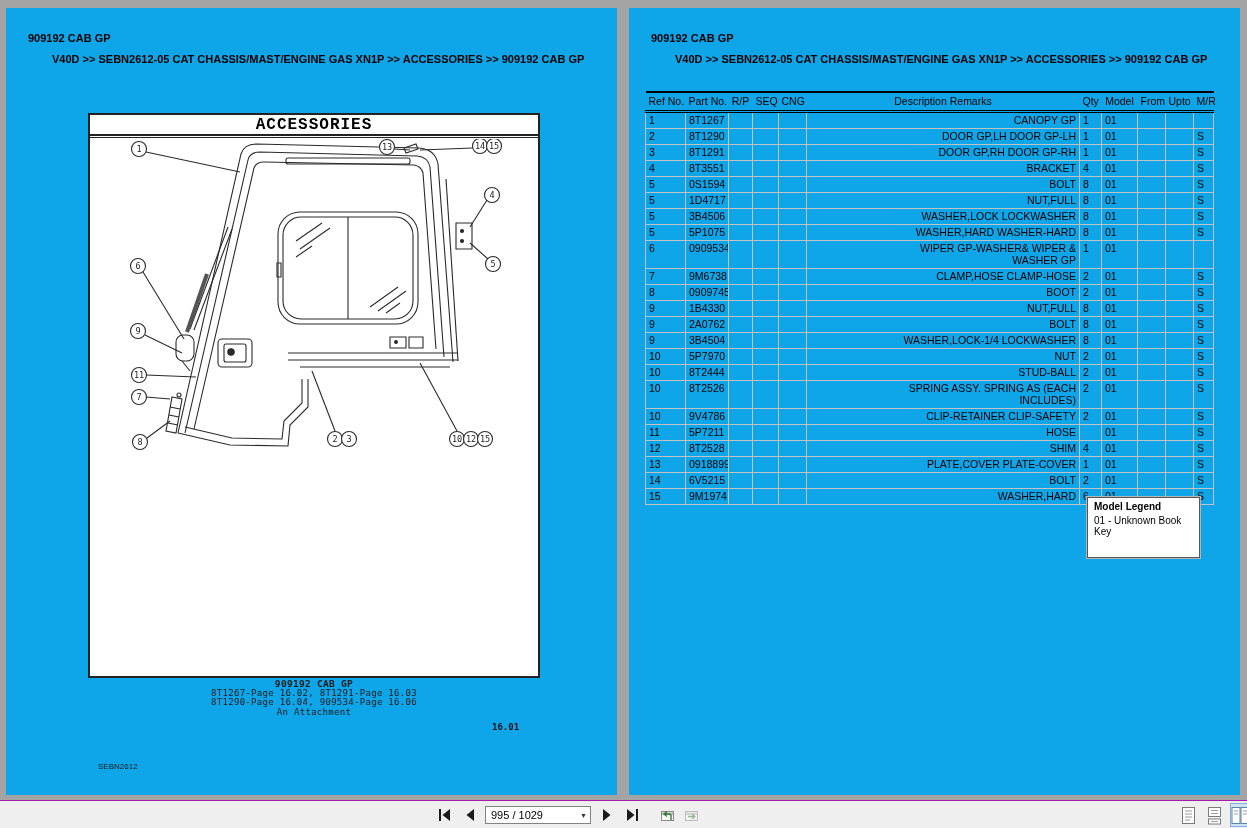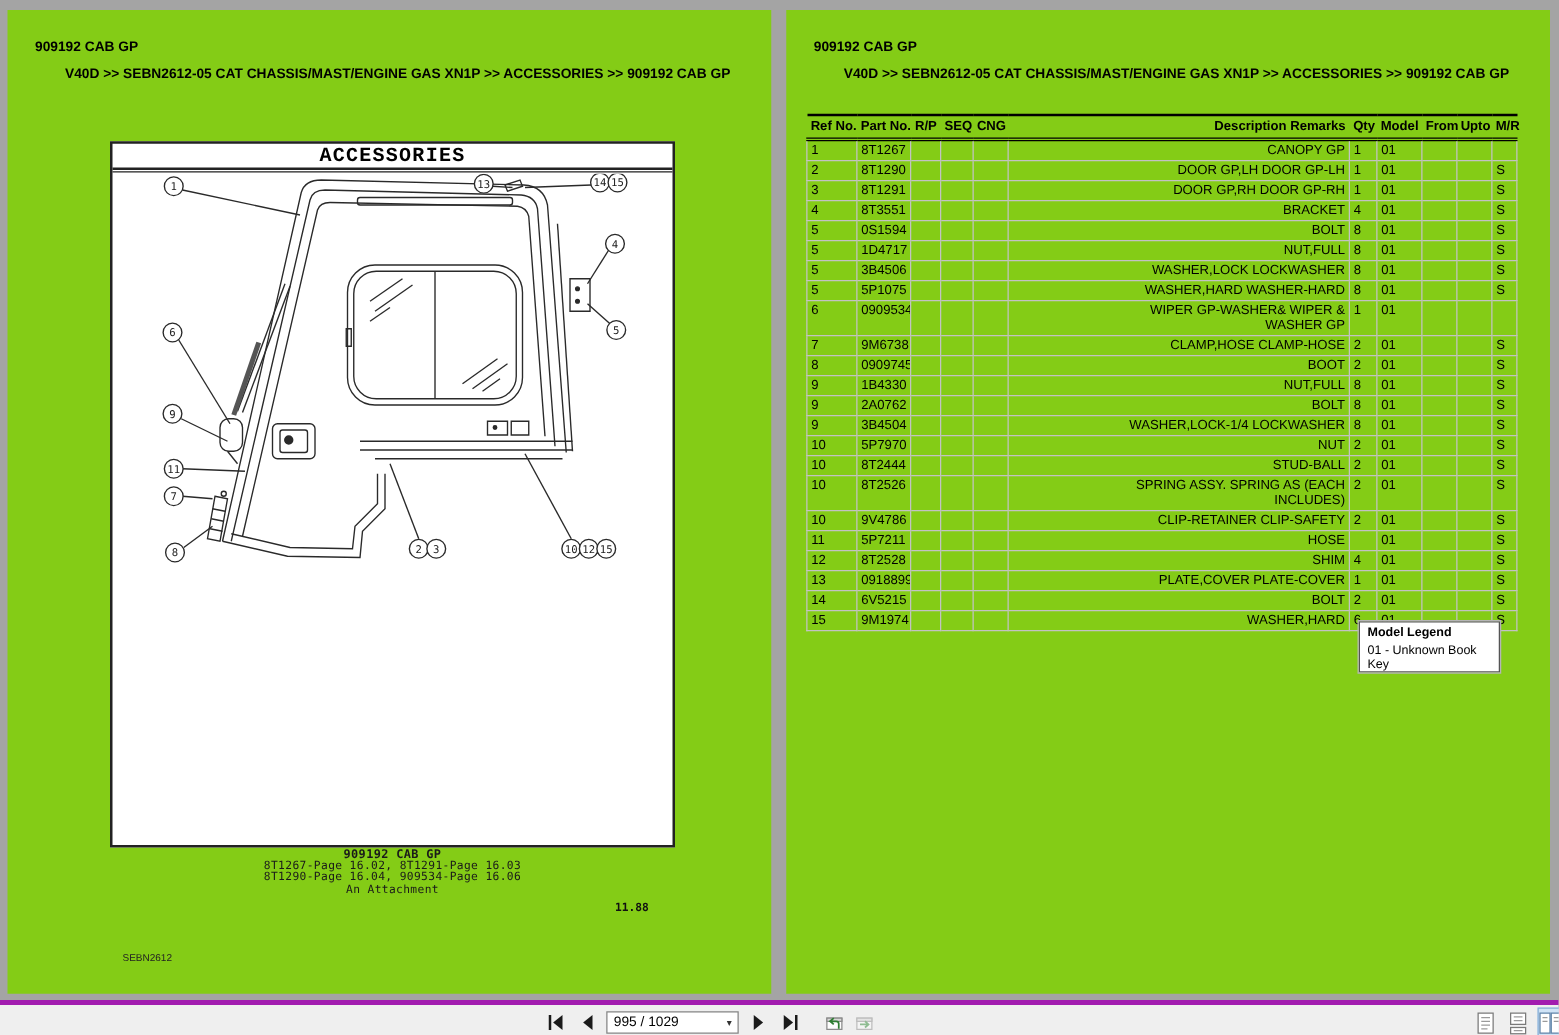--- a/index.html
+++ b/index.html
@@ -5,21 +5,21 @@
   * { box-sizing: border-box; }
   html,body { margin:0; padding:0; }
   body {
     width:1247px; height:828px;
     background:#a4a4a4;
     font-family:"Liberation Sans", sans-serif;
     position:relative; overflow:hidden;
   }
   .page {
     position:absolute; top:8px; height:787px; width:611px;
-    background:#84cc16;
+    background:#0ea5e9;
   }
   .page-left  { left:6px; }
   .page-right { left:629px; }
 
   .doc-title {
     position:absolute; left:22px; top:24px;
     font-size:11px; font-weight:bold; color:#000;
   }
   .breadcrumb {
     position:absolute; left:22px; top:45px;
@@ -66,43 +66,43 @@
     font-family:"DejaVu Sans Mono", monospace; font-size:9px; font-weight:bold; color:#111;
   }
 
   
   .parts-table {
     position:absolute; left:16px; top:83px; width:568px;
     border-collapse:collapse; table-layout:fixed;
     font-size:10.5px; color:#000;
   }
   .parts-table thead th {
-    font-weight:bold; text-align:right; padding:2px 3px 3px 3px;
+    font-weight:normal; text-align:center; padding:2px 3px 3px 3px;
     border-top:2px solid #000; border-bottom:3px double #000;
     white-space:nowrap;
   }
   .parts-table tbody td {
     border:1px solid #c2c2c2; padding:1px 3px 2px 3px;
     vertical-align:top; white-space:pre-line; overflow:hidden;
   }
   .col0{width:40px;} .col1{width:43px;} .col2{width:24px;} .col3{width:26px;}
   .col4{width:28px;} .col5{width:273px;text-align:right;} .col6{width:22px;} .col7{width:36px;}
   .col8{width:28px;} .col9{width:28px;} .col10{width:20px;}
 
   .model-legend {
     position:absolute; left:458px; top:489px; width:113px;
     border:1px solid #555; outline:1px solid #b5b5b5;
-    padding:3px 6px 0 6px; font-size:10px; background:#fff;
+    padding:3px 6px 20px 6px; font-size:10px; background:#fff;
   }
   .model-legend .ml-title { font-weight:bold; margin-bottom:3px; }
 
   
   .statusbar {
     position:absolute; left:0; bottom:0; width:1247px; height:28px;
-    background:#efefef; border-top:4px solid #a21caf;
+    background:#efefef; border-top:1px solid #a21caf;
   }
   .nav-group {
     position:absolute; left:435px; top:0; height:28px;
     display:flex; align-items:center; gap:7px;
   }
   .nav-btn {
     width:18px; height:18px; display:flex; align-items:center; justify-content:center;
     cursor:default;
   }
   .page-box {
@@ -249,21 +249,21 @@
     </svg>
   </div>
 
   <div class="caption">
     <div class="cap-title">909192 CAB GP</div>
     <div>8T1267-Page 16.02, 8T1291-Page 16.03</div>
     <div>8T1290-Page 16.04, 909534-Page 16.06</div>
     <div>An Attachment</div>
   </div>
   <div class="doc-code">SEBN2612</div>
-  <div class="page-code">11.88</div>
+  <div class="page-code">16.01</div>
 </div>
 
 <div class="page page-right">
   <div class="doc-title">909192 CAB GP</div>
   <div class="breadcrumb">V40D &gt;&gt; SEBN2612-05 CAT CHASSIS/MAST/ENGINE GAS XN1P &gt;&gt; ACCESSORIES &gt;&gt; 909192 CAB GP</div>
 
   <table class="parts-table">
     <thead>
       <tr>
           <th class="col0">Ref No.</th>

